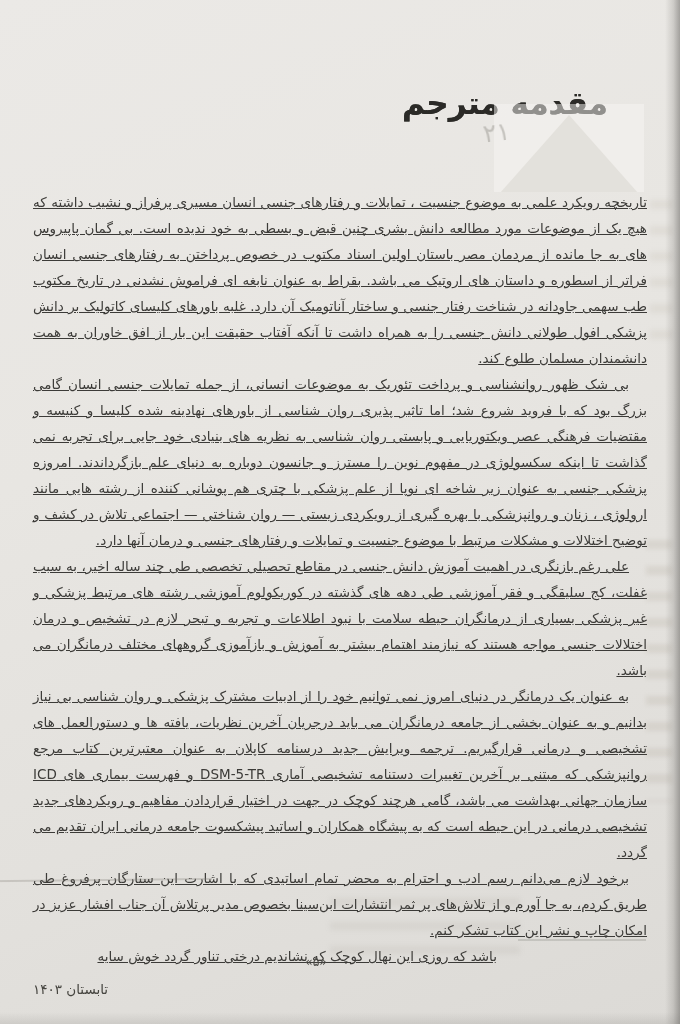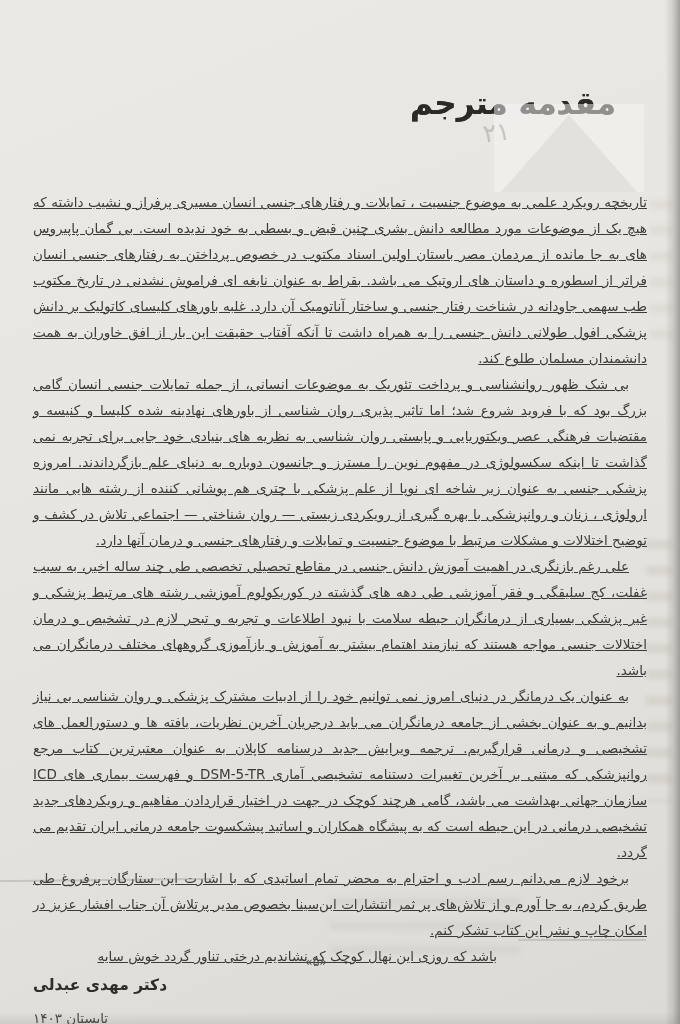--- a/index.html
+++ b/index.html
@@ -15,21 +15,21 @@
   
   .edge-right{
     position:absolute;top:0;right:0;width:15px;height:100%;
     background:linear-gradient(to right,rgba(110,108,104,0) 0%,rgba(110,108,104,0.22) 55%,rgba(75,73,70,0.45) 100%);
   }
   .edge-bottom{
     position:absolute;bottom:0;left:0;width:100%;height:12px;
     background:linear-gradient(to bottom,rgba(110,108,104,0) 0%,rgba(110,108,104,0.16) 100%);
   }
   .title{
-    position:absolute;top:64px;right:64px;
+    position:absolute;top:64px;right:72px;
     font-size:31px;font-weight:bold;color:#2b2a27;
     letter-spacing:-0.5px;
     text-shadow:0 0 0.6px rgba(43,42,39,0.85);
   }
   
   .bleed-patch{
     position:absolute;top:104px;right:36px;width:150px;height:88px;
     background:rgba(247,246,243,0.5);
   }
   .bleed-pyramid{
@@ -95,21 +95,20 @@
 
   <main class="body-text">
     <p>تاریخچه رویکرد علمی به موضوع جنسیت ، تمایلات و رفتارهای جنسی انسان مسیری پرفراز و نشیب داشته که هیچ یک از موضوعات مورد مطالعه دانش بشری چنین قبض و بسطی به خود ندیده است. بی گمان پاپیروس های به جا مانده از مردمان مصر باستان اولین اسناد مکتوب در خصوص پرداختن به رفتارهای جنسی انسان فراتر از اسطوره و داستان های اروتیک می باشد. بقراط به عنوان نابغه ای فراموش نشدنی در تاریخ مکتوب طب سهمی جاودانه در شناخت رفتار جنسی و ساختار آناتومیک آن دارد. غلبه باورهای کلیسای کاتولیک بر دانش پزشکی افول طولانی دانش جنسی را به همراه داشت تا آنکه آفتاب حقیقت این بار از افق خاوران به همت دانشمندان مسلمان طلوع کند.</p>
     <p class="indent">بی شک ظهور روانشناسی و پرداخت تئوریک به موضوعات انسانی، از جمله تمایلات جنسی انسان گامی بزرگ بود که با فروید شروع شد؛ اما تاثیر پذیری روان شناسی از باورهای نهادینه شده کلیسا و کنیسه و مقتضیات فرهنگی عصر ویکتوریایی و پابستی روان شناسی به نظریه های بنیادی خود جایی برای تجربه نمی گذاشت تا اینکه سکسولوژی در مفهوم نوین را مسترز و جانسون دوباره به دنیای علم بازگرداندند. امروزه پزشکی جنسی به عنوان زیر شاخه ای نوپا از علم پزشکی با چتری هم پوشانی کننده از رشته هایی مانند ارولوژی ، زنان و روانپزشکی با بهره گیری از رویکردی زیستی — روان شناختی — اجتماعی تلاش در کشف و توضیح اختلالات و مشکلات مرتبط با موضوع جنسیت و تمایلات و رفتارهای جنسی و درمان آنها دارد.</p>
     <p class="indent">علی رغم بازنگری در اهمیت آموزش دانش جنسی در مقاطع تحصیلی تخصصی طی چند ساله اخیر، به سبب غفلت، کج سلیقگی و فقر آموزشی طی دهه های گذشته در کوریکولوم آموزشی رشته های مرتبط پزشکی و غیر پزشکی بسیاری از درمانگران حیطه سلامت با نبود اطلاعات و تجربه و تبحر لازم در تشخیص و درمان اختلالات جنسی مواجه هستند که نیازمند اهتمام بیشتر به آموزش و بازآموزی گروههای مختلف درمانگران می باشد.</p>
     <p class="indent">به عنوان یک درمانگر در دنیای امروز نمی توانیم خود را از ادبیات مشترک پزشکی و روان شناسی بی نیاز بدانیم و به عنوان بخشی از جامعه درمانگران می باید درجریان آخرین نظریات، یافته ها و دستورالعمل های تشخیصی و درمانی قرارگیریم. ترجمه ویرایش جدید درسنامه کاپلان به عنوان معتبرترین کتاب مرجع روانپزشکی که مبتنی بر آخرین تغییرات دستنامه تشخیصی آماری DSM-5-TR و فهرست بیماری های ICD سازمان جهانی بهداشت می باشد، گامی هرچند کوچک در جهت در اختیار قراردادن مفاهیم و رویکردهای جدید تشخیصی درمانی در این حیطه است که به پیشگاه همکاران و اساتید پیشکسوت جامعه درمانی ایران تقدیم می گردد.</p>
     <p class="indent">برخود لازم می‌دانم رسم ادب و احترام به محضر تمام اساتیدی که با اشارت این ستارگان پرفروغ طی طریق کردم، به جا آورم و از تلاش‌های پر ثمر انتشارات ابن‌سینا بخصوص مدیر پرتلاش آن جناب افشار عزیز در امکان چاپ و نشر این کتاب تشکر کنم.</p>
     <p class="closing">باشد که روزی این نهال کوچک که نشاندیم درختی تناور گردد خوش سایه</p>
 
     <div class="signature">
-      <div class="sig-name">دکتر مهدی عبدلی</div>
       <div class="sig-date">تابستان ۱۴۰۳</div>
     </div>
   </main>
 
   <div class="page-number">«۵»</div>
 
   <div class="bleed-line-a"></div>
   <div class="bleed-line-b"></div>
   <div class="bleed-smudge-1"></div>
   <div class="bleed-smudge-2"></div>

